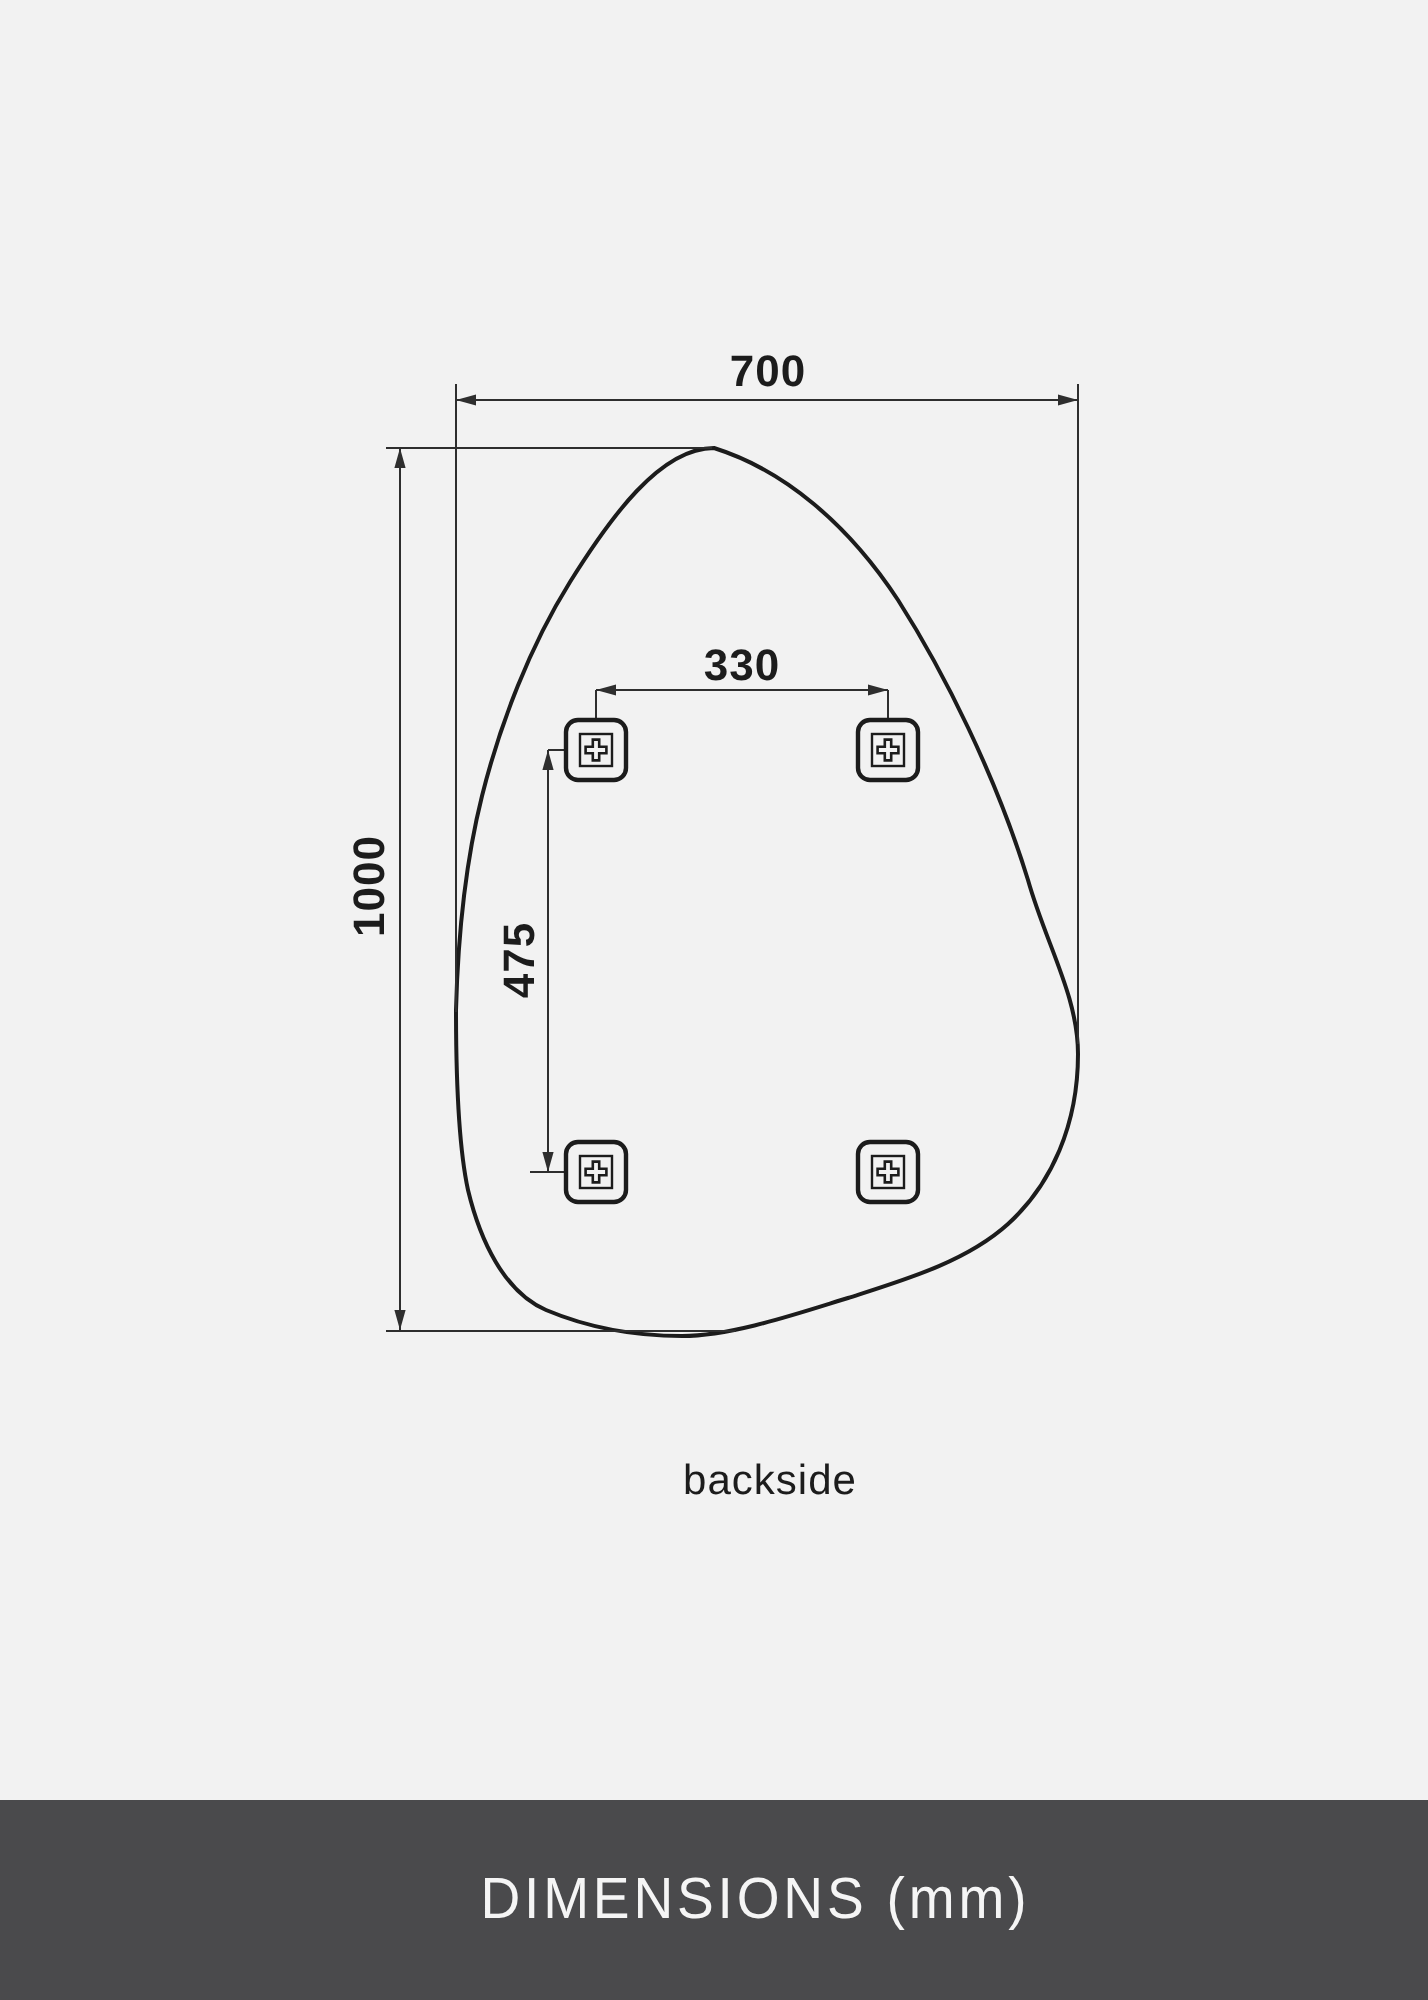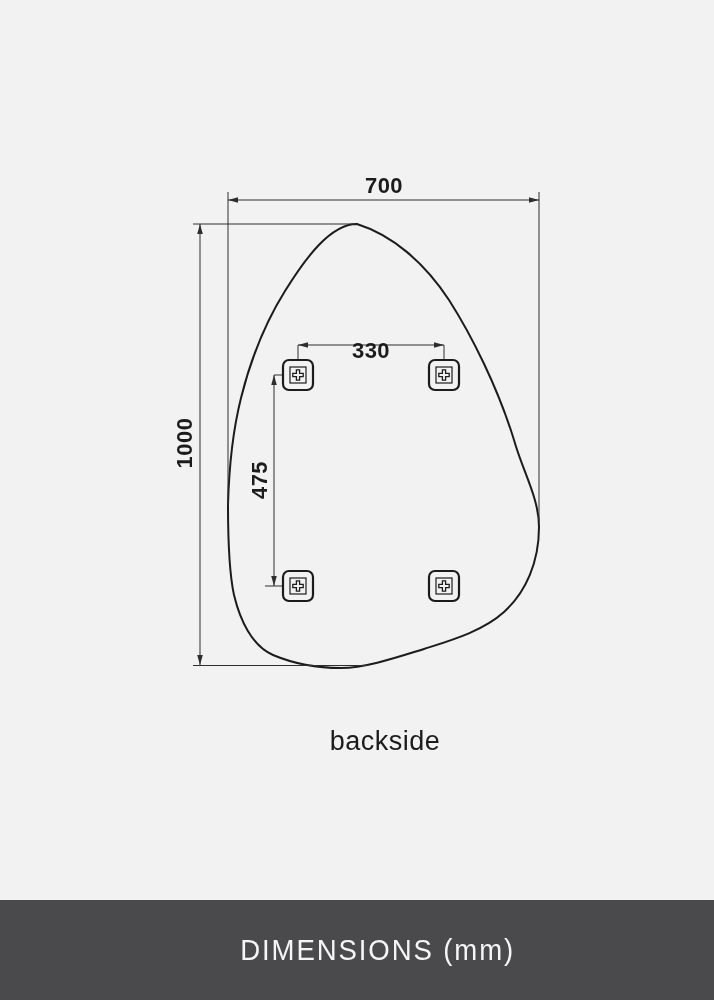--- a/index.html
+++ b/index.html
@@ -29,21 +29,21 @@
     font-weight: 700;
     letter-spacing: 0.5px;
     color: var(--color-line, #1c1c1c);
     white-space: nowrap;
   }
   .dim-label.vertical { transform: translate(-50%, -50%) rotate(-90deg); }
 
   .view-label {
     position: absolute;
     transform: translate(-50%, -50%);
-    font-size: 27px;
+    font-size: 21px;
     font-weight: 400;
     letter-spacing: 0.5px;
     color: var(--color-line, #1c1c1c);
     white-space: nowrap;
   }
 
   .footer {
     position: absolute;
     left: 0; top: 900px;
     width: 714px; height: 100px;
@@ -132,21 +132,21 @@
         <rect class="bracket-outer" x="-15" y="-15" width="30" height="30" rx="6"></rect>
         <rect class="bracket-inner" x="-8" y="-8" width="16" height="16"></rect>
         <path class="bracket-cross" d="M -1.6 -5.2 H 1.6 V -1.6 H 5.2 V 1.6 H 1.6 V 5.2 H -1.6 V 1.6 H -5.2 V -1.6 H -1.6 Z"></path>
       </g>
     </svg>
 
     <span class="dim-label" style="left:384px; top:186px;">700</span>
 
     <span class="dim-label vertical" style="left:185px; top:443px;">1000</span>
 
-    <span class="dim-label" style="left:371px; top:351px;">330</span>
+    <span class="dim-label" style="left:371px; top:333px;">330</span>
 
     <span class="dim-label vertical" style="left:260px; top:480px;">475</span>
 
     <span class="view-label" style="left:385px; top:741px;">backside</span>
   </div>
 
   <div class="footer">
     <span class="footer-title">DIMENSIONS (mm)</span>
   </div>
 

